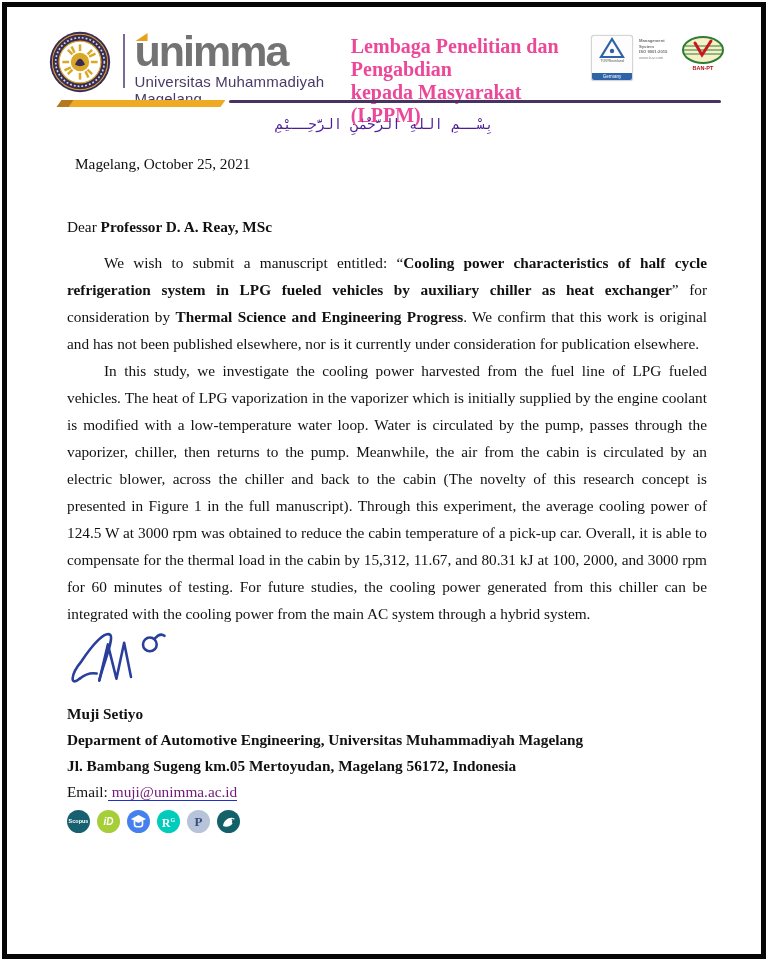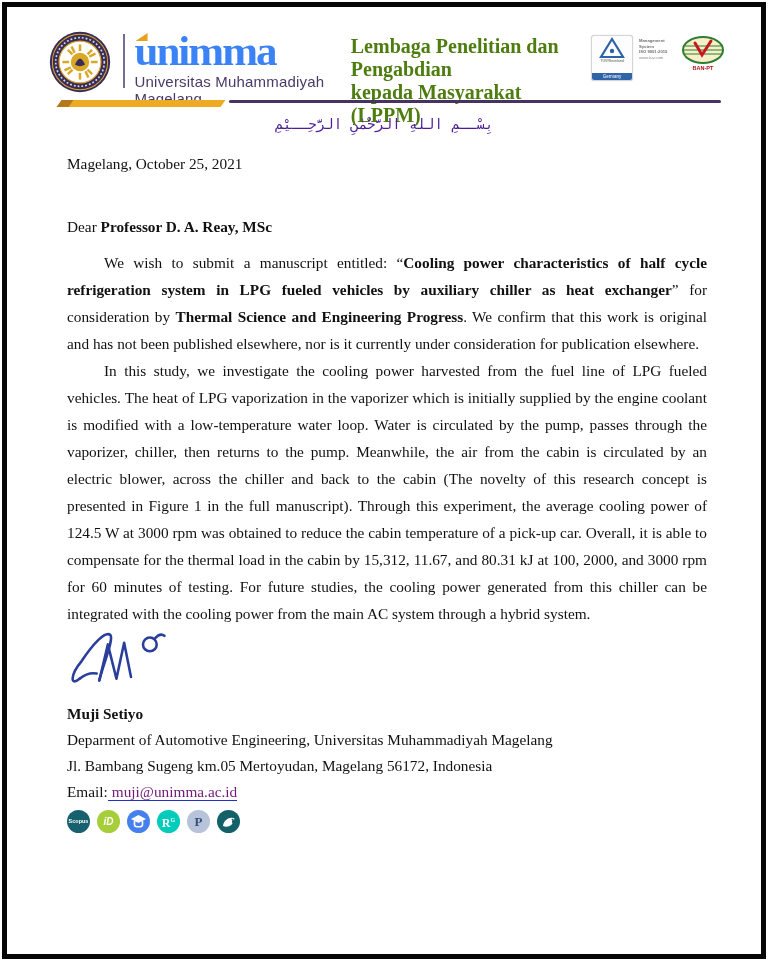--- a/index.html
+++ b/index.html
@@ -4,55 +4,55 @@
 <style>
   html,body{margin:0;padding:0;background:#fff;}
   body{width:768px;height:961px;overflow:hidden;font-family:"Liberation Serif",serif;}
   .frame{box-sizing:border-box;width:764px;height:957px;margin:2px;border:5px solid #060606;background:#fff;position:relative;overflow:hidden;}
 
   
   .header{display:flex;align-items:flex-start;padding:24px 36px 0 42px;height:64px;}
   .seal{width:62px;height:62px;flex:0 0 auto;}
   .vdiv{width:2px;height:54px;background:#7a6a96;margin:3px 10px 0 12px;}
   .brand{display:flex;flex-direction:column;margin-top:0;}
-  .wordmark{font-family:Liberation Serif, serif;font-weight:bold;font-size:43px;line-height:40px;color:#3b82f6;letter-spacing:-2px;position:relative;}
+  .wordmark{font-family:Liberation Sans, sans-serif;font-weight:bold;font-size:43px;line-height:40px;color:#737373;letter-spacing:-2px;position:relative;}
   .wordmark .gold-accent{position:absolute;left:1px;top:2px;width:12px;height:8px;background:#e8a01f;clip-path:polygon(0 100%,100% 0,100% 100%);}
   .tagline{font-family:"Liberation Sans",sans-serif;font-size:15px;color:#4a3a66;margin-top:2px;letter-spacing:.2px;}
-  .lppm{margin-left:16px;margin-top:4px;font-weight:bold;font-size:20px;line-height:23px;color:#4d7c0f;}
+  .lppm{margin-left:16px;margin-top:4px;font-weight:bold;font-size:20px;line-height:23px;color:#ec4899;}
   .badges{margin-left:auto;display:flex;align-items:flex-start;margin-top:4px;gap:6px;}
   .tuv-box{width:40px;height:44px;border:1px solid #d5d5d5;border-radius:3px;background:#fdfdfd;display:flex;flex-direction:column;align-items:center;box-shadow:0 0 1px #bbb;}
   .tuv-name{font-family:"Liberation Sans",sans-serif;font-size:3.6px;color:#555;margin-top:-1px;}
   .tuv-country{font-family:"Liberation Sans",sans-serif;font-size:4.5px;color:#fff;background:#2f63a7;width:100%;text-align:center;padding:1px 0;border-radius:0 0 2px 2px;margin-top:auto;}
   .tuv-side{display:flex;flex-direction:column;font-family:"Liberation Sans",sans-serif;font-size:4.2px;color:#8a8a8a;line-height:5.5px;margin-top:3px;width:34px;}
   .tuv-side .iso{color:#6f6f6f;font-weight:bold;}
   .banpt{display:flex;flex-direction:column;align-items:center;margin-left:2px;}
   .banpt-label{font-family:"Liberation Sans",sans-serif;font-size:5.5px;font-weight:bold;color:#b01116;margin-top:-2px;}
 
   
   .rule{position:relative;height:10px;margin:4px 38px 0 42px;}
   .rule .dark-gold{position:absolute;left:10px;top:1px;width:32px;height:7px;background:#b5791d;transform:skewX(-35deg);}
   .rule .gold{position:absolute;left:22px;top:1px;width:152px;height:7px;background:#edaa22;transform:skewX(-35deg);}
   .rule .purple{position:absolute;left:180px;right:2px;top:1px;height:3px;background:#463361;border-radius:2px;}
 
   
   .bismillah{text-align:center;font-family:Liberation Mono, monospace;font-size:14px;color:#4c1d95;margin-top:7px;height:22px;}
 
   
   .letter{margin:12px 54px 0 60px;font-size:15.3px;line-height:27px;color:#111;}
-  .date-line{margin:0;}
+  .date-line{margin:8px;}
   .salutation{margin-top:36px;}
   .para{margin:0;text-align:justify;text-indent:37px;}
   .para.first{margin-top:9px;}
   b{font-weight:bold;}
   .closing{margin-top:22px;}
 
   
   .signature{margin:2px 0 0 4px;height:60px;}
   .sig-name{font-weight:bold;margin-top:4px;line-height:26px;}
-  .affil{line-height:26px;}
+  .affil{line-height:26px;font-weight:bold;}
   .email-line{line-height:26px;}
   .email-link{color:#701a75;text-decoration:none;border-bottom:1.2px solid #2230c8;padding-left:4px;}
 
   
   .icons{display:flex;gap:7px;margin-top:5px;align-items:center;}
   .ic{width:23px;height:23px;border-radius:50%;display:flex;align-items:center;justify-content:center;flex:0 0 auto;}
   .ic-scopus{background:#17606f;}
   .ic-scopus span{color:#fff;font-family:"Liberation Sans",sans-serif;font-size:5.5px;font-weight:bold;}
   .ic-orcid{background:#a6ce39;}
   .ic-orcid span{color:#fff;font-family:"Liberation Sans",sans-serif;font-size:10px;font-weight:bold;font-style:italic;}

